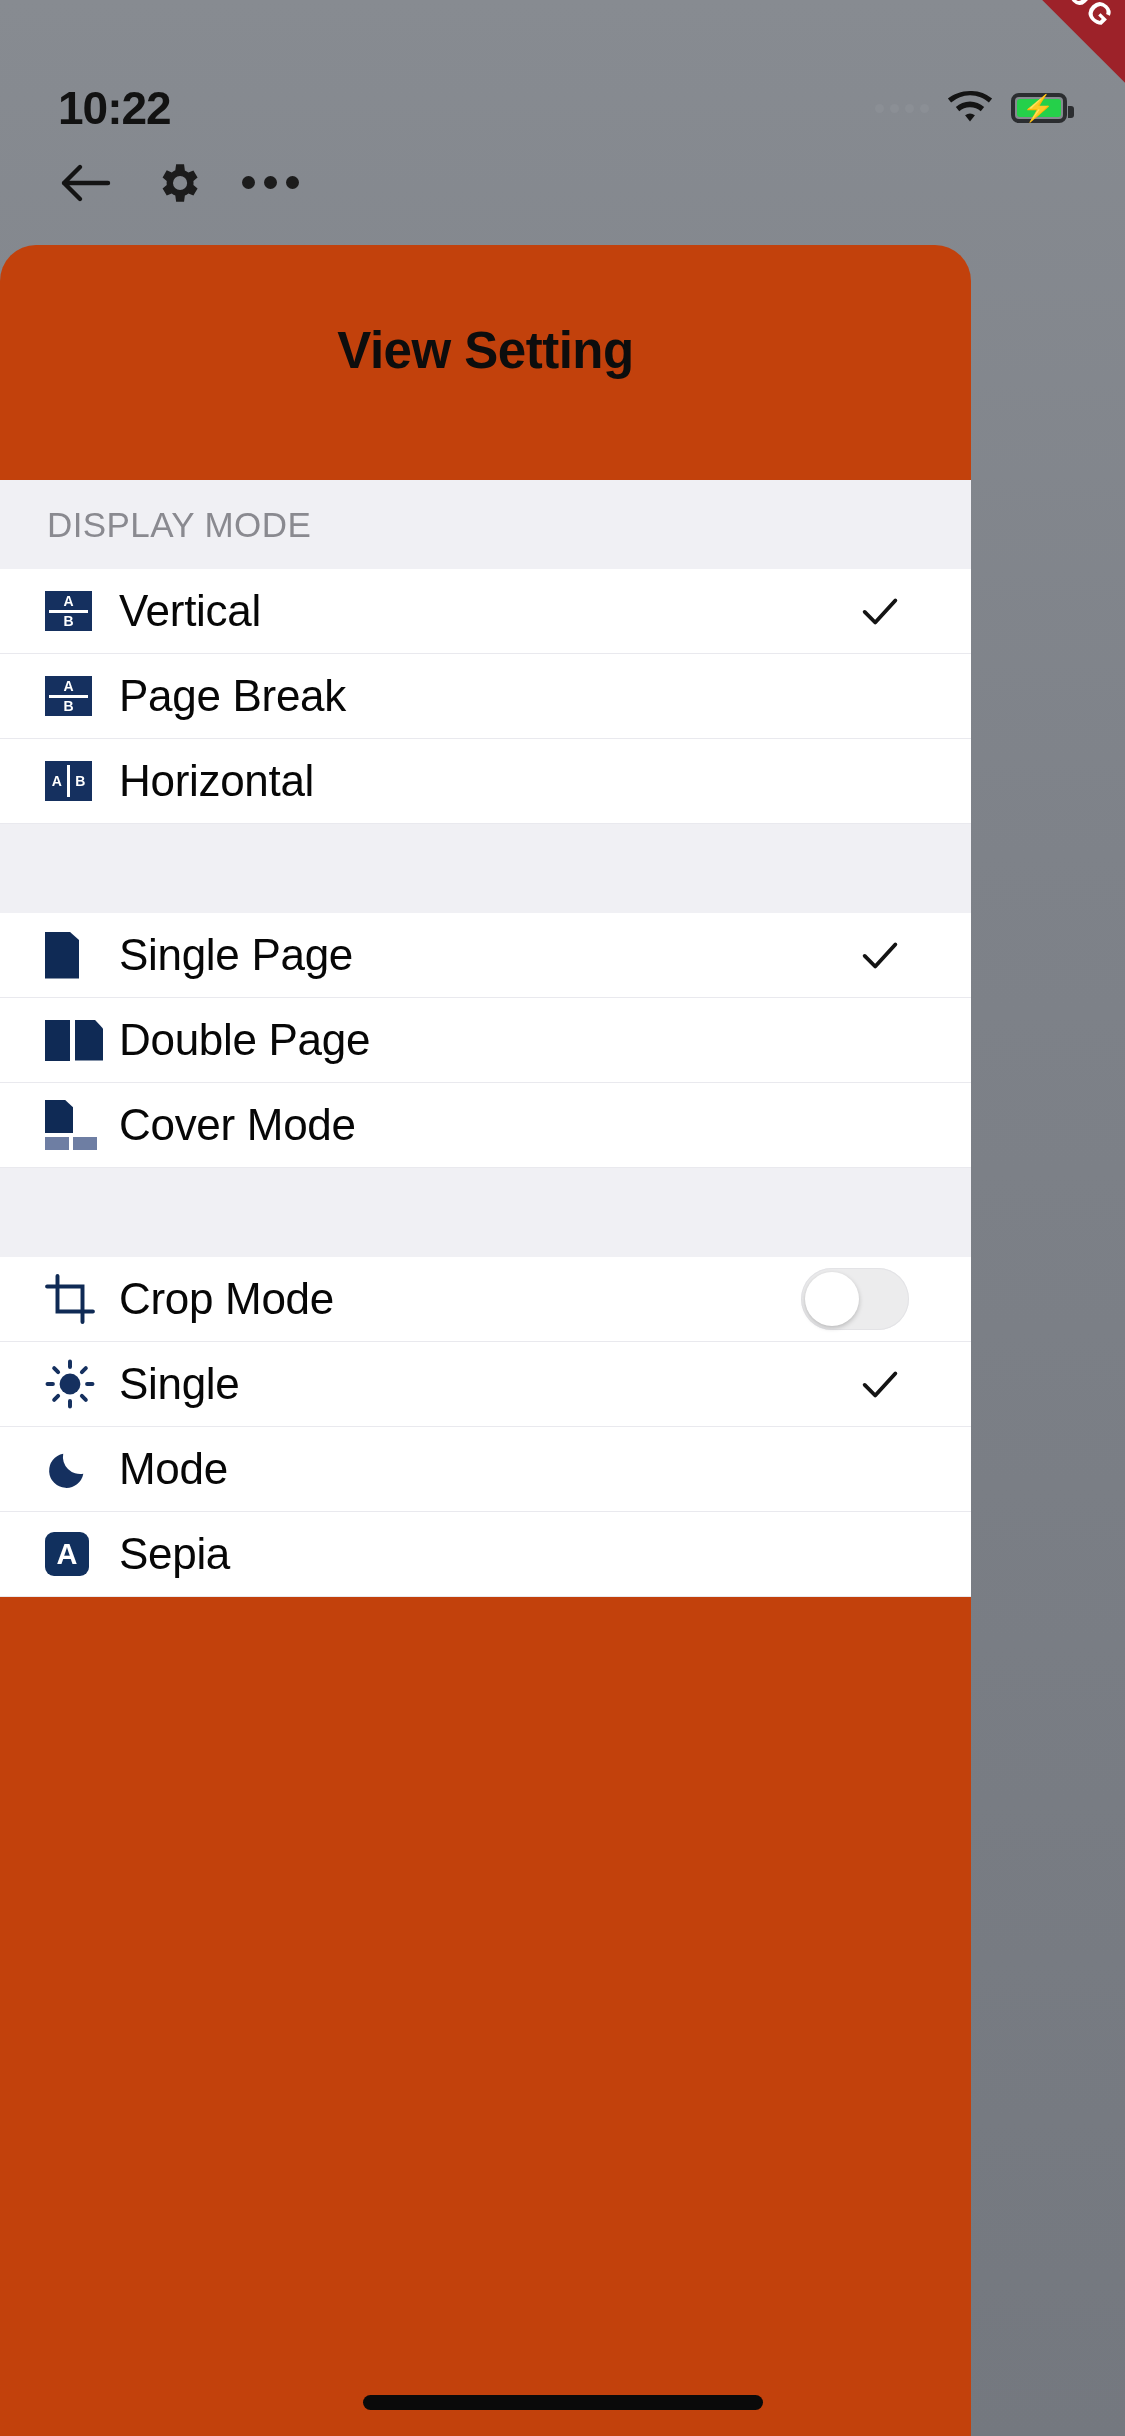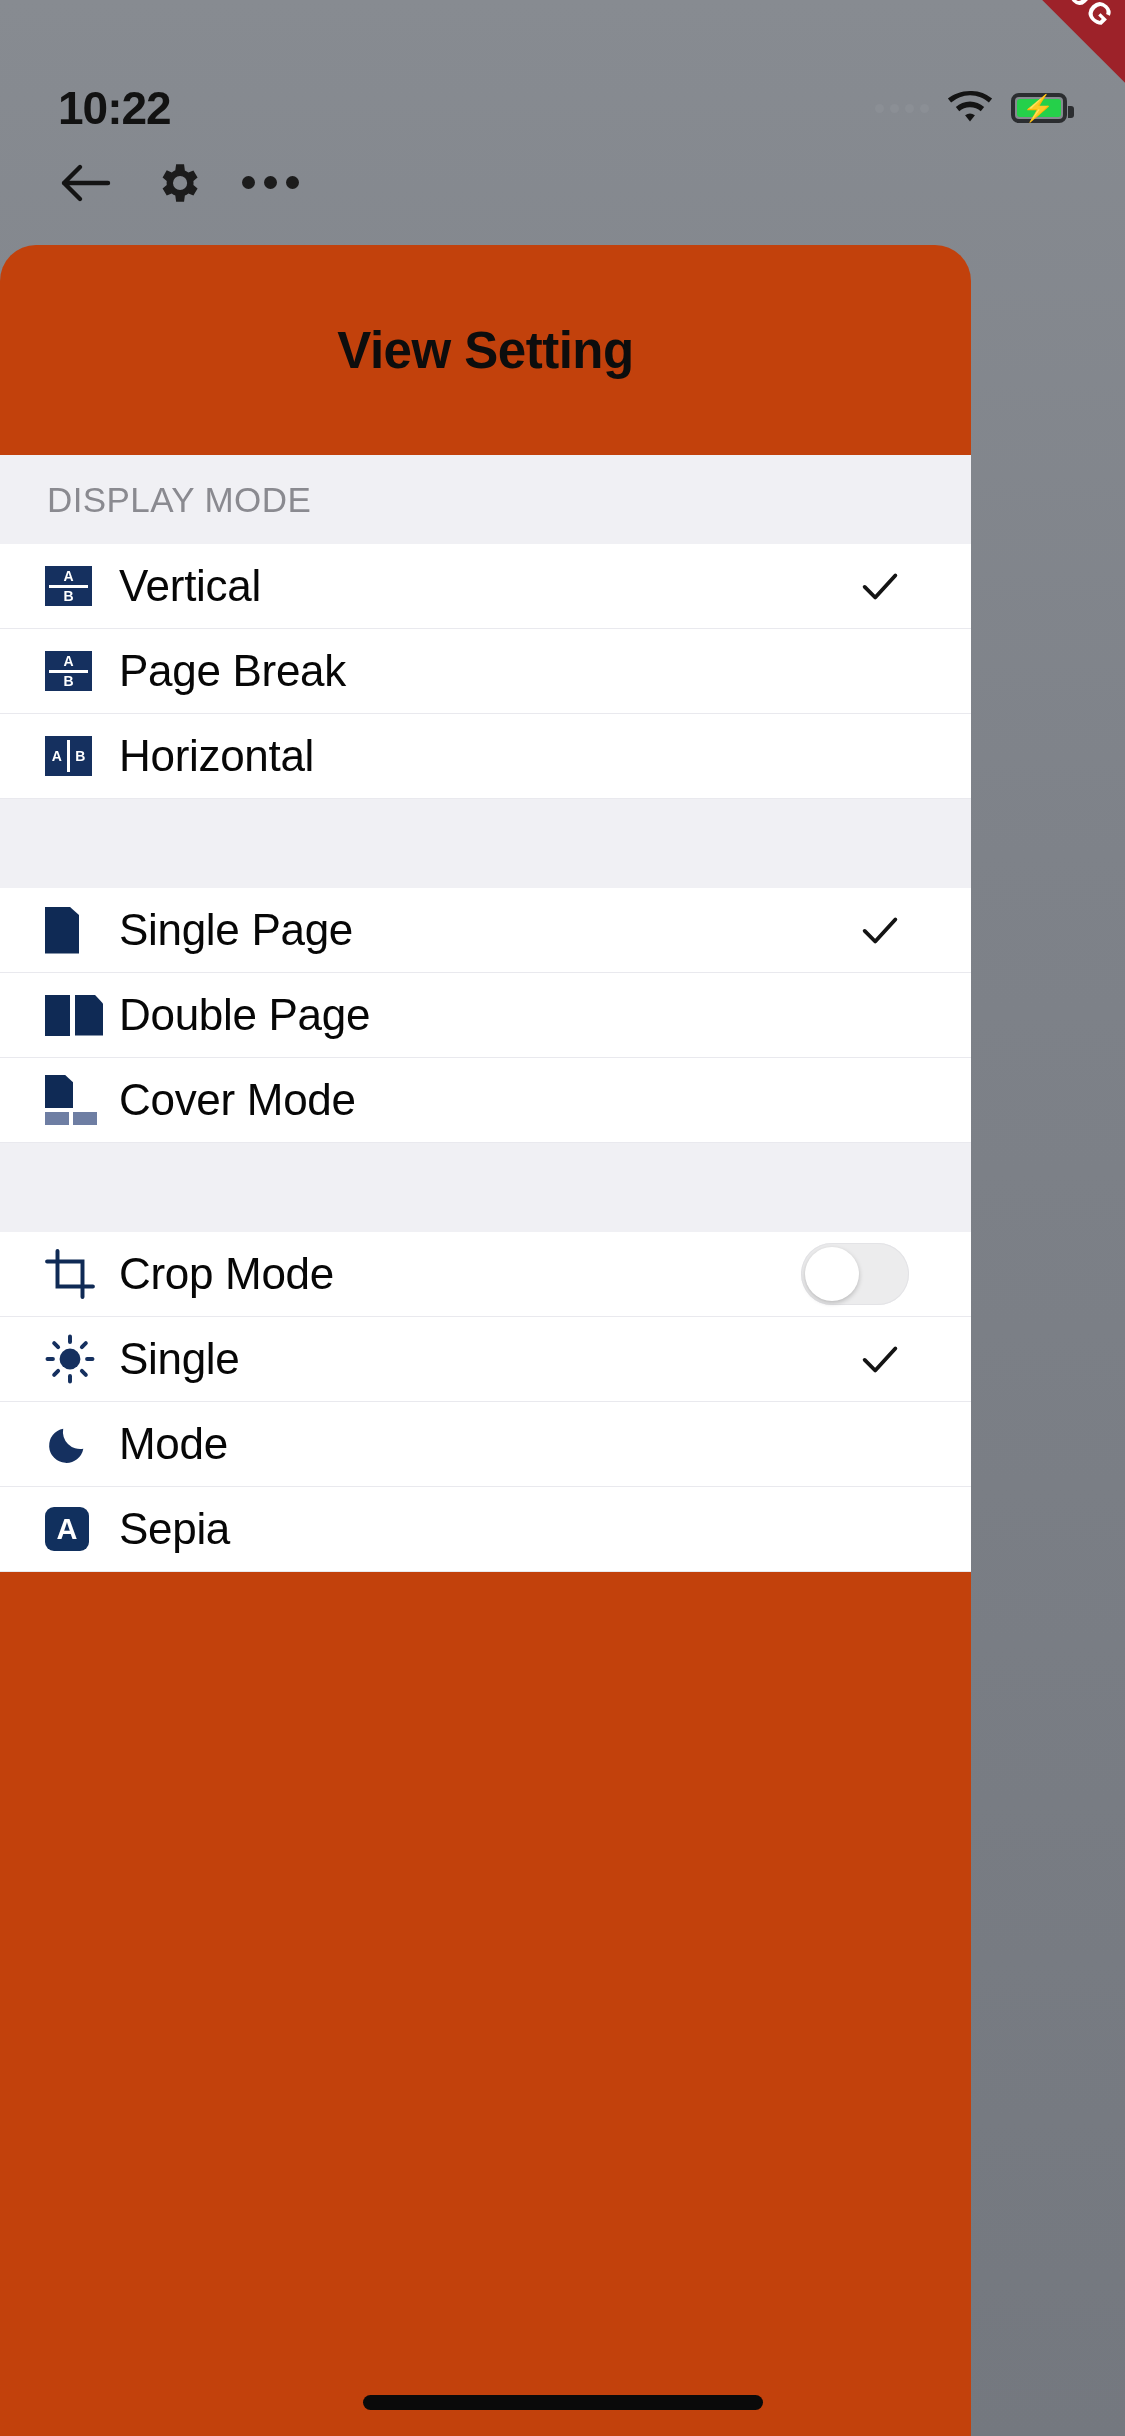--- a/index.html
+++ b/index.html
@@ -72,21 +72,21 @@
     border-radius:36px 36px 0 0;
     overflow:hidden;
   }
   #sheet-title{
     height:210px; display:flex; align-items:center; justify-content:center;
     font-size:51px; font-weight:bold; color:#0d0d0d; letter-spacing:-0.5px;
   }
   .section-header{
     background:#f0f0f4; height:89px;
     display:flex; align-items:center; padding-left:47px;
-    font-size:35px; color:#8a8a90; letter-spacing:0.4px;
+    font-size:35px; color:#8a8a90; letter-spacing:0.4px;margin-top:25px;
   }
   .spacer-band{ background:#f0f0f4; height:89px; }
 
   .row{
     height:85px; background:#fff;
     display:flex; align-items:center;
     padding:0 40px 0 45px;
     border-bottom:1px solid #e9e9ee;
     position:relative;
   }

